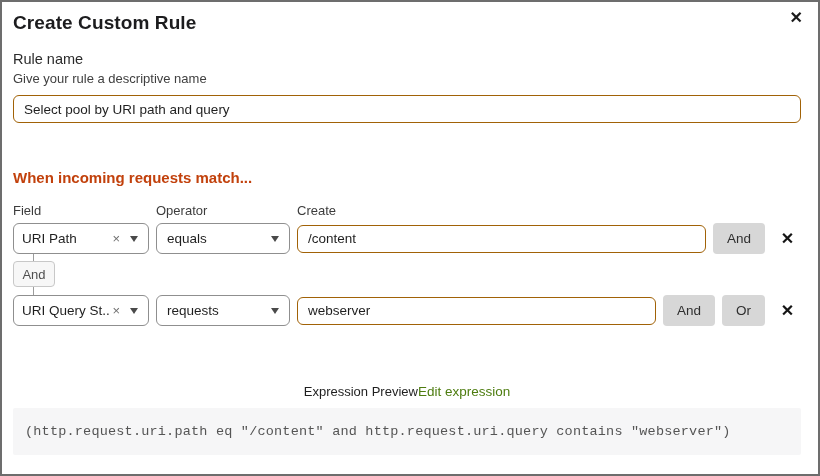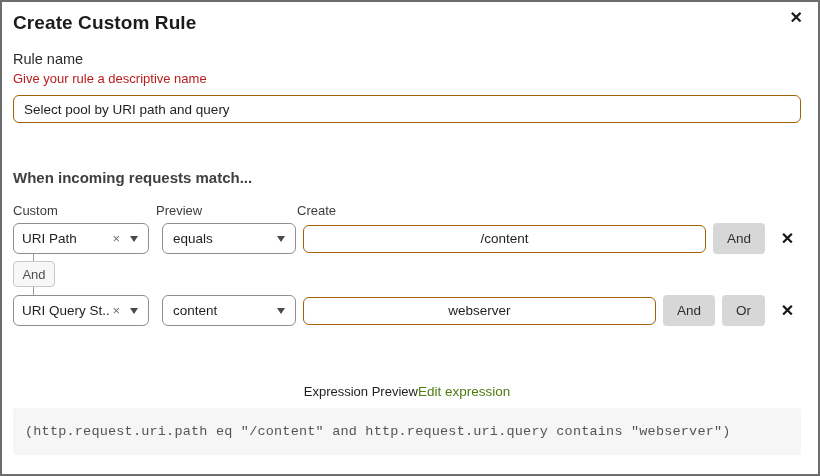--- a/index.html
+++ b/index.html
@@ -23,65 +23,65 @@
   .close-btn {
     position: absolute; top: 6px; right: 13px;
     background: none; border: none; cursor: pointer;
     font-size: 16px; font-weight: 700; color: #1b1b1b;
     font-family: "Liberation Sans", sans-serif;
     line-height: 1;
     padding: 2px;
   }
 
   .rule-label { margin-top: 17px; font-size: 14.5px; color: #2b2b2b; line-height: 16px; }
-  .rule-hint  { margin-top: 5px;  font-size: 13px;   color: #b91c1c; line-height: 14px; }
+  .rule-hint  { margin-top: 5px;  font-size: 13px;   color: #404040; line-height: 14px; }
 
   .text-input {
     display: block; width: 100%;
     border: 1px solid #a16207; border-radius: 6px;
     font-family: "Liberation Sans", sans-serif;
     font-size: 13.5px; color: #1f1f1f;
     padding: 0 10px; background: #fff;
   }
   .rule-input { margin-top: 9px; height: 28px; }
 
   .matcher-heading {
     margin-top: 46px;
-    font-size: 15px; font-weight: 700; color: #404040; line-height: 18px;
+    font-size: 15px; font-weight: 700; color: #c2410c; line-height: 18px;
   }
 
   .col-labels { display: flex; margin-top: 16px; font-size: 13px; color: #3c3c3c; line-height: 15px; }
   .col-label-field    { width: 143px; }
   .col-label-operator { width: 141px; }
   .col-label-value    { flex: 1; }
 
   .cond-row { display: flex; align-items: center; margin-top: 5px; height: 31px; }
 
   .select {
     display: flex; align-items: center;
     height: 31px; padding: 0 10px;
     border: 1px solid #8f8f8f; border-radius: 6px;
     background: #fff; cursor: pointer;
     font-size: 13.5px; color: #1f1f1f;
     white-space: nowrap; overflow: hidden;
   }
   .select-field { width: 136px; padding-left: 8px; }
-  .select-op    { width: 134px; margin-left: 13px; }
+  .select-op    { width: 134px; margin-left: 7px; }
   .select-label { overflow: hidden; text-overflow: clip; }
 
   .clear-x { margin-left: auto; font-size: 13px; color: #6f6f6f; line-height: 1; padding: 0 1px; cursor: pointer; }
   .caret {
     width: 0; height: 0; margin-left: 9px; flex: none;
     border-left: 4.5px solid transparent;
     border-right: 4.5px solid transparent;
     border-top: 6px solid #4a4a4a;
   }
   .select-op .caret { margin-left: auto; }
 
-  .value-input { flex: 1; margin-left: 7px; height: 28px; text-align: center; }
+  .value-input { flex: 1; margin-left: 7px; height: 28px; }
 
   .conn-btn {
     margin-left: 7px; height: 31px; padding: 0 14px; flex: none;
     background: #d7d7d7; border: none; border-radius: 4px;
     font-family: "Liberation Sans", sans-serif;
     font-size: 13.5px; color: #2f2f2f; cursor: pointer;
   }
 
   .remove-btn {
     margin-left: 9px; width: 27px; flex: none;
@@ -126,22 +126,22 @@
   <div class="dialog-title">Create Custom Rule</div>
   <button class="close-btn">✕</button>
 
   <div class="rule-label">Rule name</div>
   <div class="rule-hint">Give your rule a descriptive name</div>
   <input class="text-input rule-input" type="text" value="Select pool by URI path and query" style="">
 
   <div class="matcher-heading">When incoming requests match...</div>
 
   <div class="col-labels">
-    <span class="col-label-field">Custom</span>
-    <span class="col-label-operator">Preview</span>
+    <span class="col-label-field">Field</span>
+    <span class="col-label-operator">Operator</span>
     <span class="col-label-value">Create</span>
   </div>
 
   <div class="cond-row">
     <div class="select select-field">
       <span class="select-label">URI Path</span>
       <span class="clear-x">×</span>
       <span class="caret"></span>
     </div>
     <div class="select select-op">
@@ -158,21 +158,21 @@
     <div class="and-badge">And</div>
   </div>
 
   <div class="cond-row" style="margin-top:0">
     <div class="select select-field">
       <span class="select-label">URI Query St...</span>
       <span class="clear-x">×</span>
       <span class="caret"></span>
     </div>
     <div class="select select-op">
-      <span class="select-label">content</span>
+      <span class="select-label">requests</span>
       <span class="caret"></span>
     </div>
     <input class="text-input value-input" type="text" value="webserver" style="">
     <button class="conn-btn">And</button>
     <button class="conn-btn">Or</button>
     <button class="remove-btn">✕</button>
   </div>
 
   <div class="expr-header">
     <span class="expr-label">Expression Preview</span>

